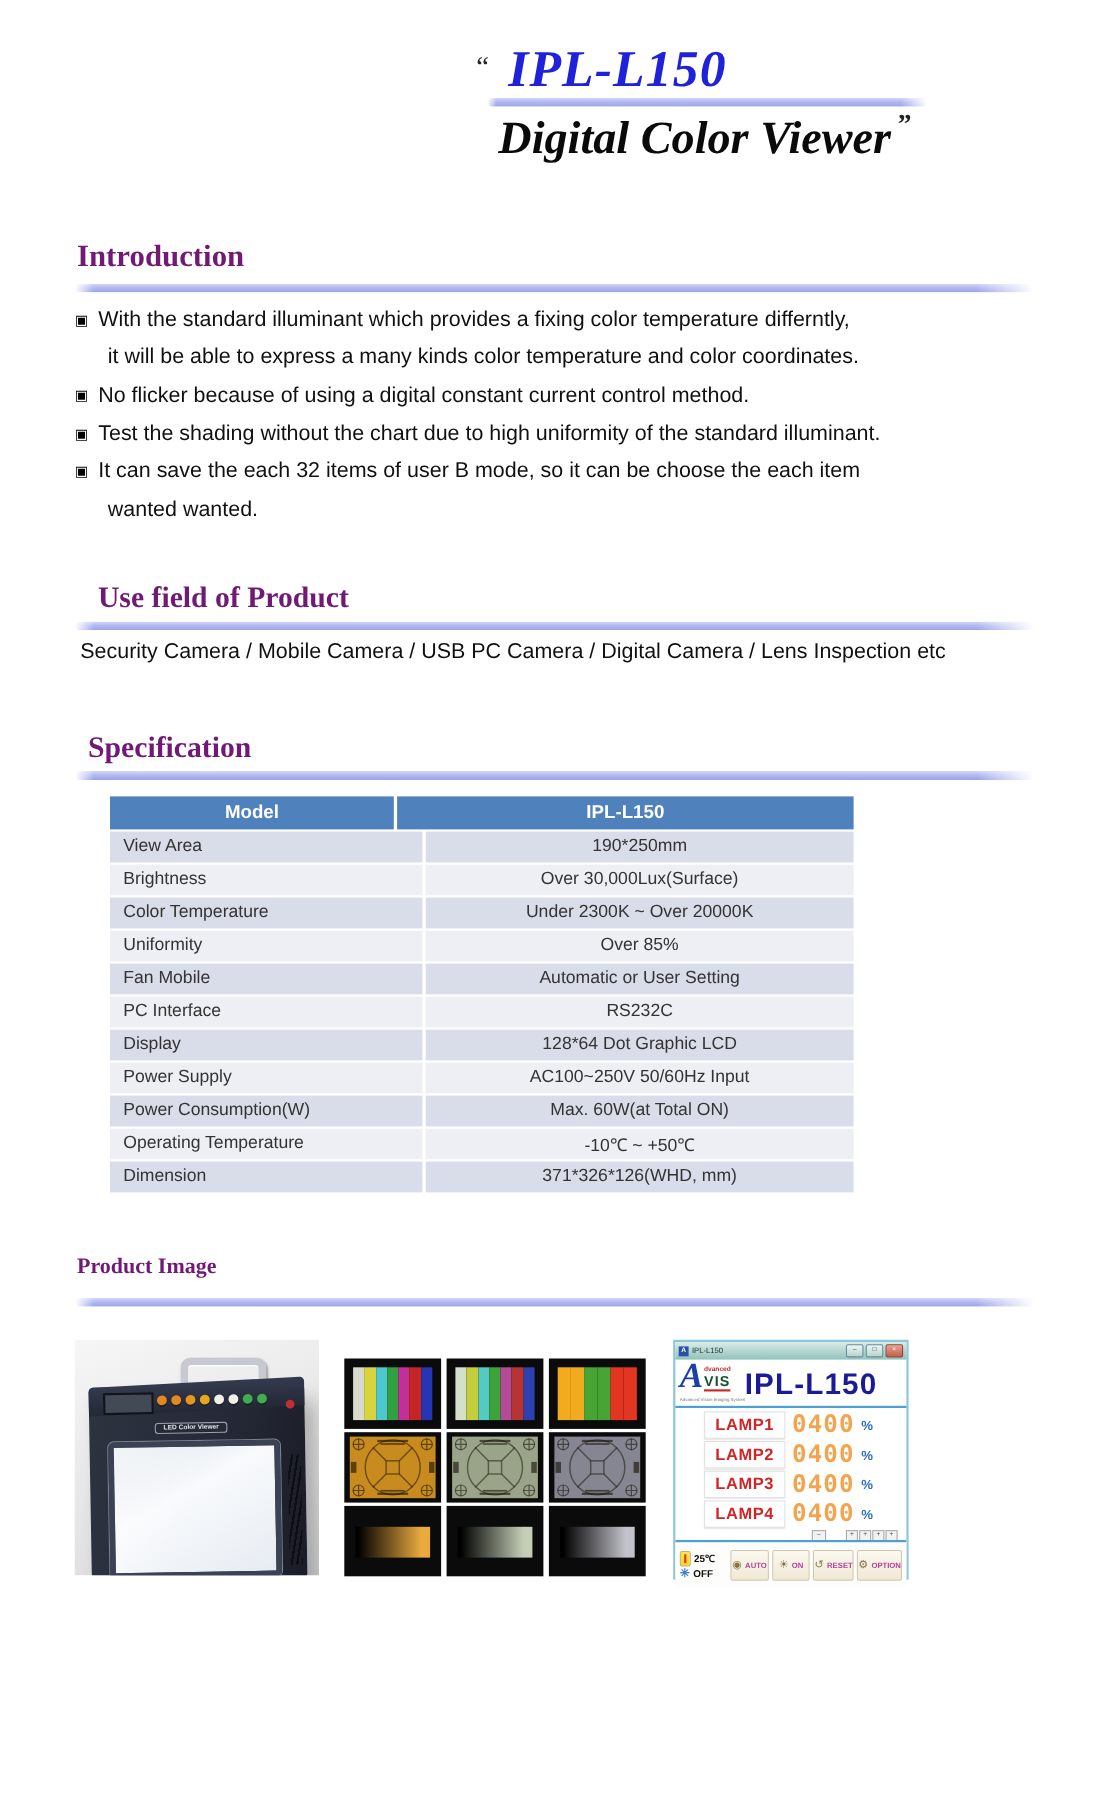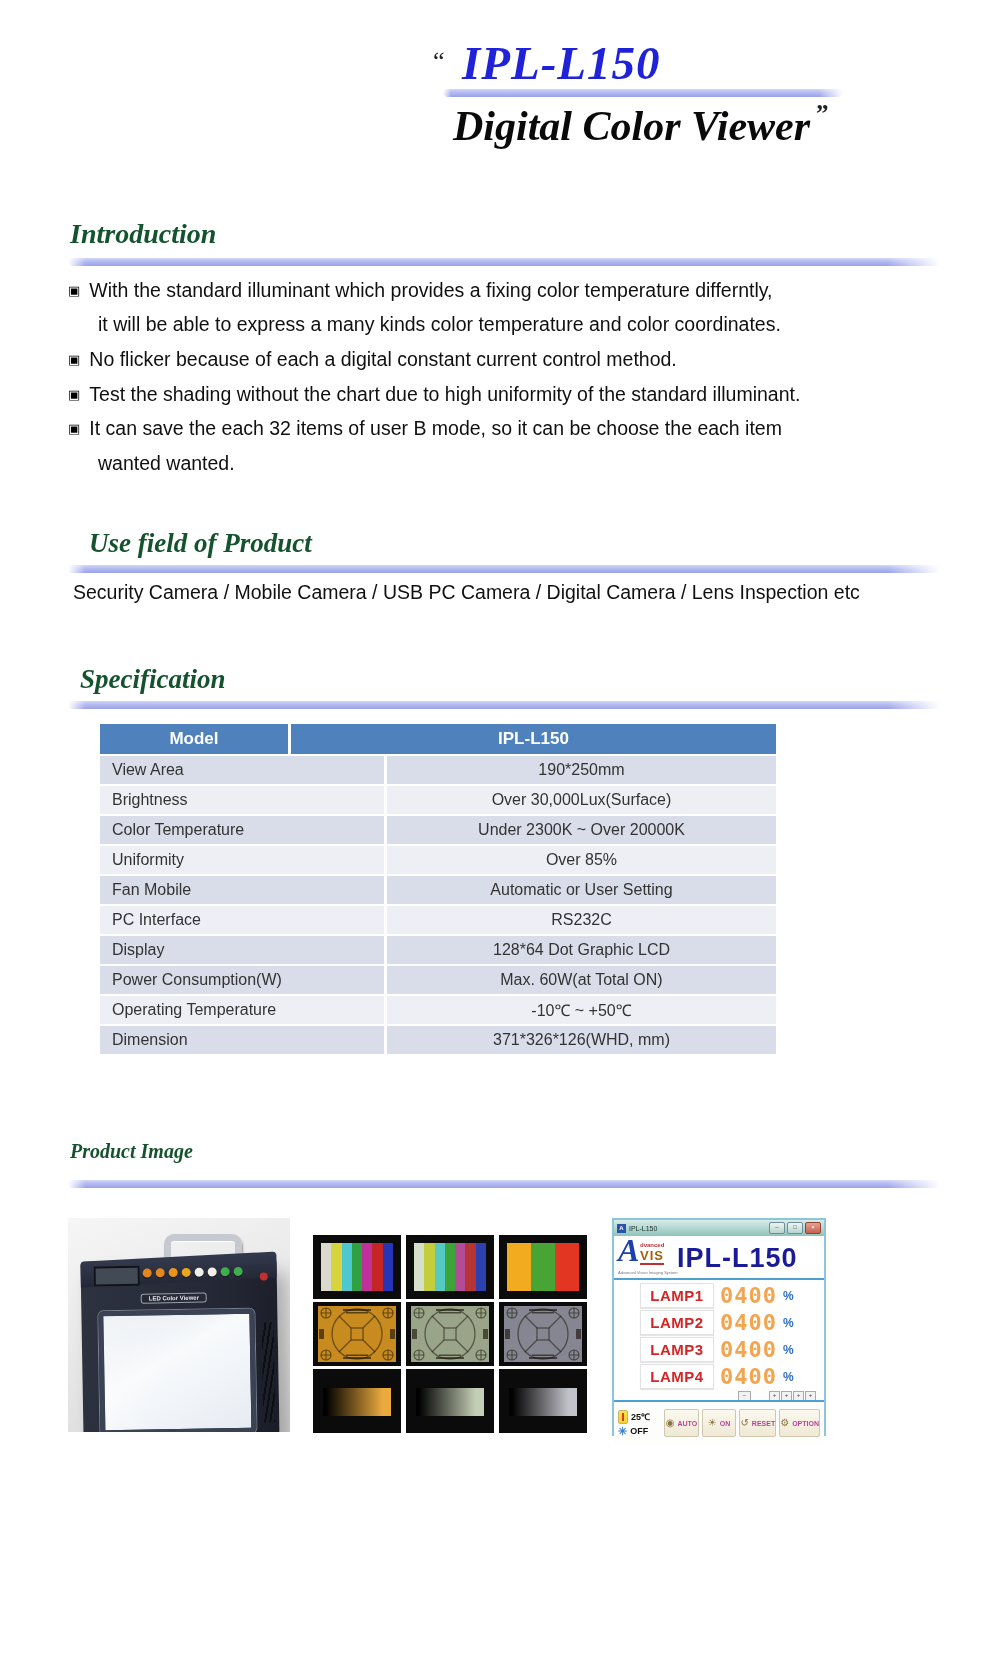--- a/index.html
+++ b/index.html
@@ -1,19 +1,19 @@
 <!DOCTYPE html>
 <html><head>
 <meta charset="utf-8">
 <style>
   html,body{margin:0;padding:0;background:#fff;}
   .page{position:relative;width:1000px;height:1654px;background:#ffffff;overflow:hidden;
         font-family:"Liberation Sans",sans-serif;color:#111;}
-  .sec-head{position:absolute;font-family:"Liberation Serif",serif;font-style:italic;
-            font-weight:bold;color:#14532d;font-size:28px;white-space:nowrap;}
+  .sec-head{position:absolute;font-family:"Liberation Serif",serif;
+            font-weight:bold;color:#701a75;font-size:28px;white-space:nowrap;}
   .bar{position:absolute;height:8px;border-radius:4px;
        background:linear-gradient(to bottom,#d3d7fa 0%,#b3baf1 45%,#9aa2e8 100%);
        -webkit-mask-image:linear-gradient(to right,transparent 0,#000 2%,#000 94%,transparent 100%);
        mask-image:linear-gradient(to right,transparent 0,#000 2%,#000 94%,transparent 100%);}
 
   
   .q-open{position:absolute;left:433px;top:46px;font-family:"Liberation Serif",serif;font-size:26px;color:#222;}
   .title-model{position:absolute;left:462px;top:36px;font-family:"Liberation Serif",serif;
                font-style:italic;font-weight:bold;font-size:47px;color:#1f22d8;letter-spacing:1px;}
   .bar-title{left:443px;top:89px;width:400px;}
@@ -28,21 +28,21 @@
   .bullet-line.cont{padding-left:30px;}
 
   
   .use-text{position:absolute;left:73px;top:581px;font-size:19.5px;color:#101010;white-space:nowrap;}
 
   
   .spec-table{position:absolute;left:100px;top:724px;width:676px;}
   .thead{display:flex;height:30px;margin-bottom:2px;gap:3px;}
   .th{background:#4f81bd;color:#fff;font-weight:bold;font-size:17px;
       display:flex;align-items:center;justify-content:center;}
-  .th.c1w{width:188px;} .th.c2w{flex:1;}
+  .th.c1w{width:258px;} .th.c2w{flex:1;}
   .srow{display:flex;height:28px;margin-bottom:2px;gap:3px;font-size:16px;color:#333;}
   .srow .c1{width:284px;display:flex;align-items:center;padding-left:12px;box-sizing:border-box;}
   .srow .c2{flex:1;display:flex;align-items:center;justify-content:center;}
   .srow.dark .c1,.srow.dark .c2{background:#d9dde9;}
   .srow.light .c1,.srow.light .c2{background:#edeff5;}
 
   
   .photo{position:absolute;left:68px;top:1218px;width:222px;height:214px;overflow:hidden;
          background:linear-gradient(160deg,#f6f6f6 0%,#e6e6e6 55%,#d8d8d8 100%);}
   .handle{position:absolute;left:96px;top:16px;width:64px;height:30px;border:7px solid #c6cad0;
@@ -89,21 +89,21 @@
            text-align:center;font-weight:bold;}
   .tb-title{font-size:7px;color:#233;flex:1;}
   .wb{width:14px;height:10px;border:1px solid #6b8f9c;border-radius:2px;font-size:6px;line-height:8px;
       text-align:center;color:#345;background:linear-gradient(#eef6f4,#b8d4cc);}
   .wb.close{background:linear-gradient(#e8a090,#c4614e);color:#fff;border-color:#8f4436;}
   .sw-header{flex:0 0 40px;display:flex;align-items:center;padding:2px 4px 0 4px;gap:5px;}
   .logo{width:54px;height:38px;position:relative;flex:0 0 54px;}
   .logo-a{position:absolute;left:0;top:-7px;font-family:"Liberation Serif",serif;font-style:italic;
           font-weight:bold;font-size:32px;color:#1c3fae;}
   .logo-dv{position:absolute;left:22px;top:3px;font-size:6px;font-weight:bold;color:#c03030;}
-  .logo-vis{position:absolute;left:22px;top:10px;font-size:13px;font-weight:bold;color:#a16207;
+  .logo-vis{position:absolute;left:22px;top:10px;font-size:13px;font-weight:bold;color:#14532d;
             letter-spacing:1px;border-bottom:2px solid #c03030;line-height:14px;}
   .logo-tag{position:absolute;left:0;top:31px;font-size:4px;color:#777;white-space:nowrap;}
   .sw-title{font-size:27px;font-weight:bold;color:#1b1b97;letter-spacing:1px;white-space:nowrap;}
   .sw-divider{height:2px;background:#4e9fd4;flex:0 0 2px;}
   .lamp-area{flex:1;padding:3px 0 0 26px;}
   .lamp-row{display:flex;align-items:center;height:25px;margin-bottom:2px;gap:6px;}
   .lamp-label{width:72px;height:23px;background:#fff;border:1px solid #e2e2e2;box-shadow:0 1px 1px #e6e6e6;
               color:#d22525;font-weight:bold;font-size:15px;display:flex;align-items:center;
               justify-content:center;letter-spacing:.5px;}
   .lamp-value{font-family:"DejaVu Sans Mono",monospace;font-weight:bold;font-size:22px;
@@ -145,21 +145,21 @@
   <div id="bullets">
       <div class="bullet-line">
         <span class="marker">▣</span>
         <span>With the standard illuminant which provides a fixing color temperature differntly,</span>
       </div>
       <div class="bullet-line cont">
         <span>it will be able to express a many kinds color temperature and color coordinates.</span>
       </div>
       <div class="bullet-line">
         <span class="marker">▣</span>
-        <span>No flicker because of each a digital constant current control method.</span>
+        <span>No flicker because of using a digital constant current control method.</span>
       </div>
       <div class="bullet-line">
         <span class="marker">▣</span>
         <span>Test the shading without the chart due to high uniformity of the standard illuminant.</span>
       </div>
       <div class="bullet-line">
         <span class="marker">▣</span>
         <span>It can save the each 32 items of user B mode, so it can be choose the each item</span>
       </div>
       <div class="bullet-line cont">
@@ -199,20 +199,24 @@
           <div class="c1">Fan Mobile</div>
           <div class="c2">Automatic or User Setting</div>
         </div>
         <div class="srow light">
           <div class="c1">PC Interface</div>
           <div class="c2">RS232C</div>
         </div>
         <div class="srow dark">
           <div class="c1">Display</div>
           <div class="c2">128*64 Dot Graphic LCD</div>
+        </div>
+        <div class="srow light">
+          <div class="c1">Power Supply</div>
+          <div class="c2">AC100~250V 50/60Hz Input</div>
         </div>
         <div class="srow dark">
           <div class="c1">Power Consumption(W)</div>
           <div class="c2">Max. 60W(at Total ON)</div>
         </div>
         <div class="srow light">
           <div class="c1">Operating Temperature</div>
           <div class="c2">-10℃ ~ +50℃</div>
         </div>
         <div class="srow dark">

